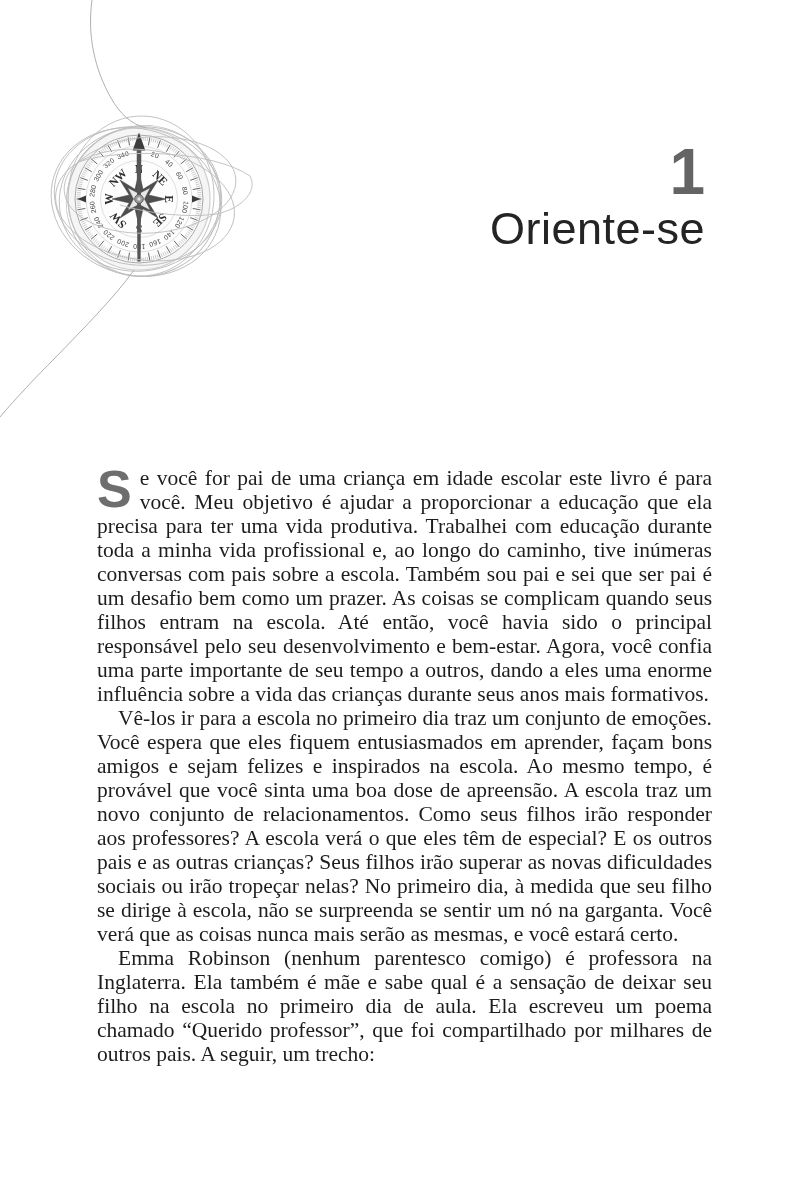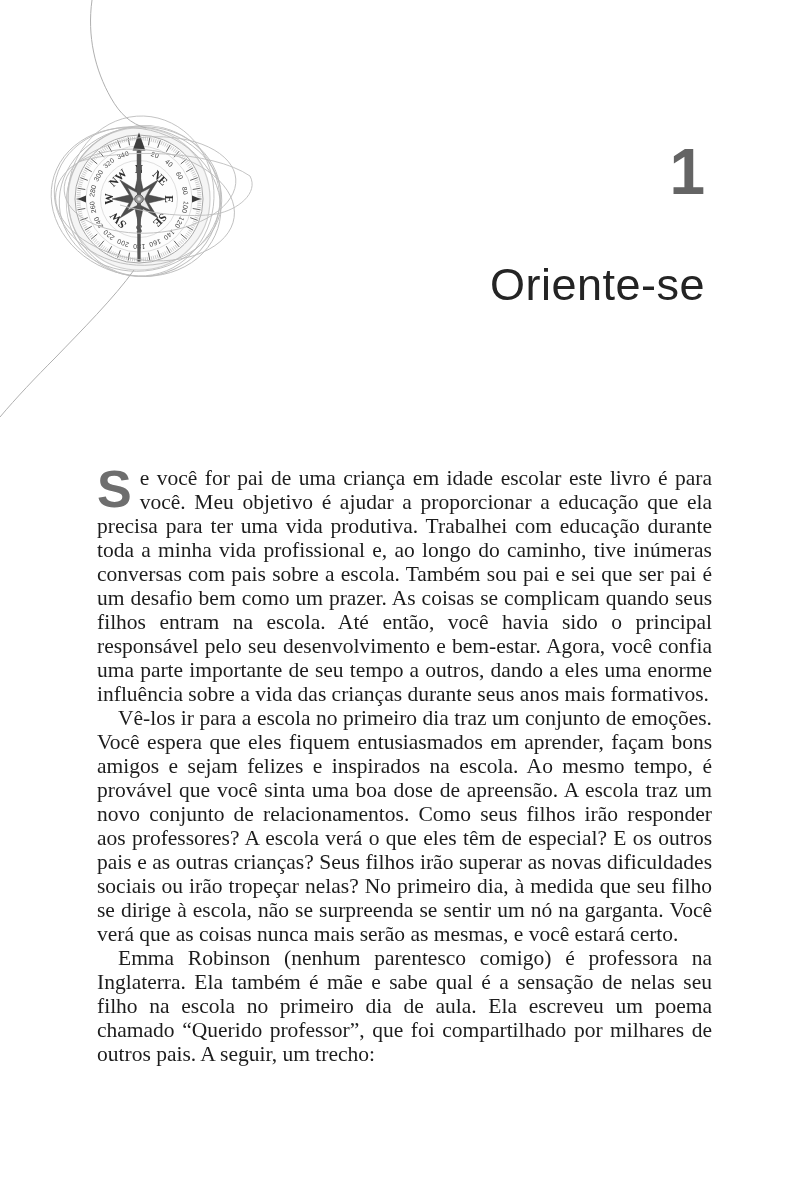--- a/index.html
+++ b/index.html
@@ -26,21 +26,20 @@
   
   .chapter-block{
     position:absolute;top:140px;right:106px;text-align:right;
     font-family:"Liberation Sans", sans-serif;
   }
   .chapter-number{
     font-size:64px;line-height:64px;font-weight:700;
     color:#646464;letter-spacing:0;
   }
   .chapter-title{
-    margin-top:56px;
     font-size:45px;line-height:50px;font-weight:300;
     color:#242424;letter-spacing:.5px;
   }
   
   .body-text{
     position:absolute;left:97px;top:466px;width:615px;
     font-size:21.5px;line-height:24px;color:#1d1d1d;
     text-align:justify;
   }
   .body-text p{margin:0;padding:0;}
@@ -312,15 +311,15 @@
   </svg>
 
   <div class="chapter-block">
     <div class="chapter-number">1</div>
     <div class="chapter-title">Oriente-se</div>
   </div>
 
   <div class="body-text">
     <p><span class="drop-cap">S</span><span>e você for pai de uma criança em idade escolar este livro é para você. Meu objetivo é ajudar a proporcionar a educação que ela precisa para ter uma vida produtiva. Trabalhei com educação durante toda a minha vida profissional e, ao longo do caminho, tive inúmeras conversas com pais sobre a escola. Também sou pai e sei que ser pai é um desafio bem como um prazer. As coisas se complicam quando seus filhos entram na escola. Até então, você havia sido o principal responsável pelo seu desenvolvimento e bem-estar. Agora, você confia uma parte importante de seu tempo a outros, dando a eles uma enorme influência sobre a vida das crianças durante seus anos mais formativos.</span></p>
     <p class="indented">Vê-los ir para a escola no primeiro dia traz um conjunto de emoções. Você espera que eles fiquem entusiasmados em aprender, façam bons amigos e sejam felizes e inspirados na escola. Ao mesmo tempo, é provável que você sinta uma boa dose de apreensão. A escola traz um novo conjunto de relacionamentos. Como seus filhos irão responder aos professores? A escola verá o que eles têm de especial? E os outros pais e as outras crianças? Seus filhos irão superar as novas dificuldades sociais ou irão tropeçar nelas? No primeiro dia, à medida que seu filho se dirige à escola, não se surpreenda se sentir um nó na garganta. Você verá que as coisas nunca mais serão as mesmas, e você estará certo.</p>
-    <p class="indented">Emma Robinson (nenhum parentesco comigo) é professora na Inglaterra. Ela também é mãe e sabe qual é a sensação de nelas seu filho na escola no primeiro dia de aula. Ela escreveu um poema chamado “Querido professor”, que foi compartilhado por milhares de outros pais. A seguir, um trecho:</p>
+    <p class="indented">Emma Robinson (nenhum parentesco comigo) é professora na Inglaterra. Ela também é mãe e sabe qual é a sensação de deixar seu filho na escola no primeiro dia de aula. Ela escreveu um poema chamado “Querido professor”, que foi compartilhado por milhares de outros pais. A seguir, um trecho:</p>
   </div>
 </div>
 
 </body></html>

